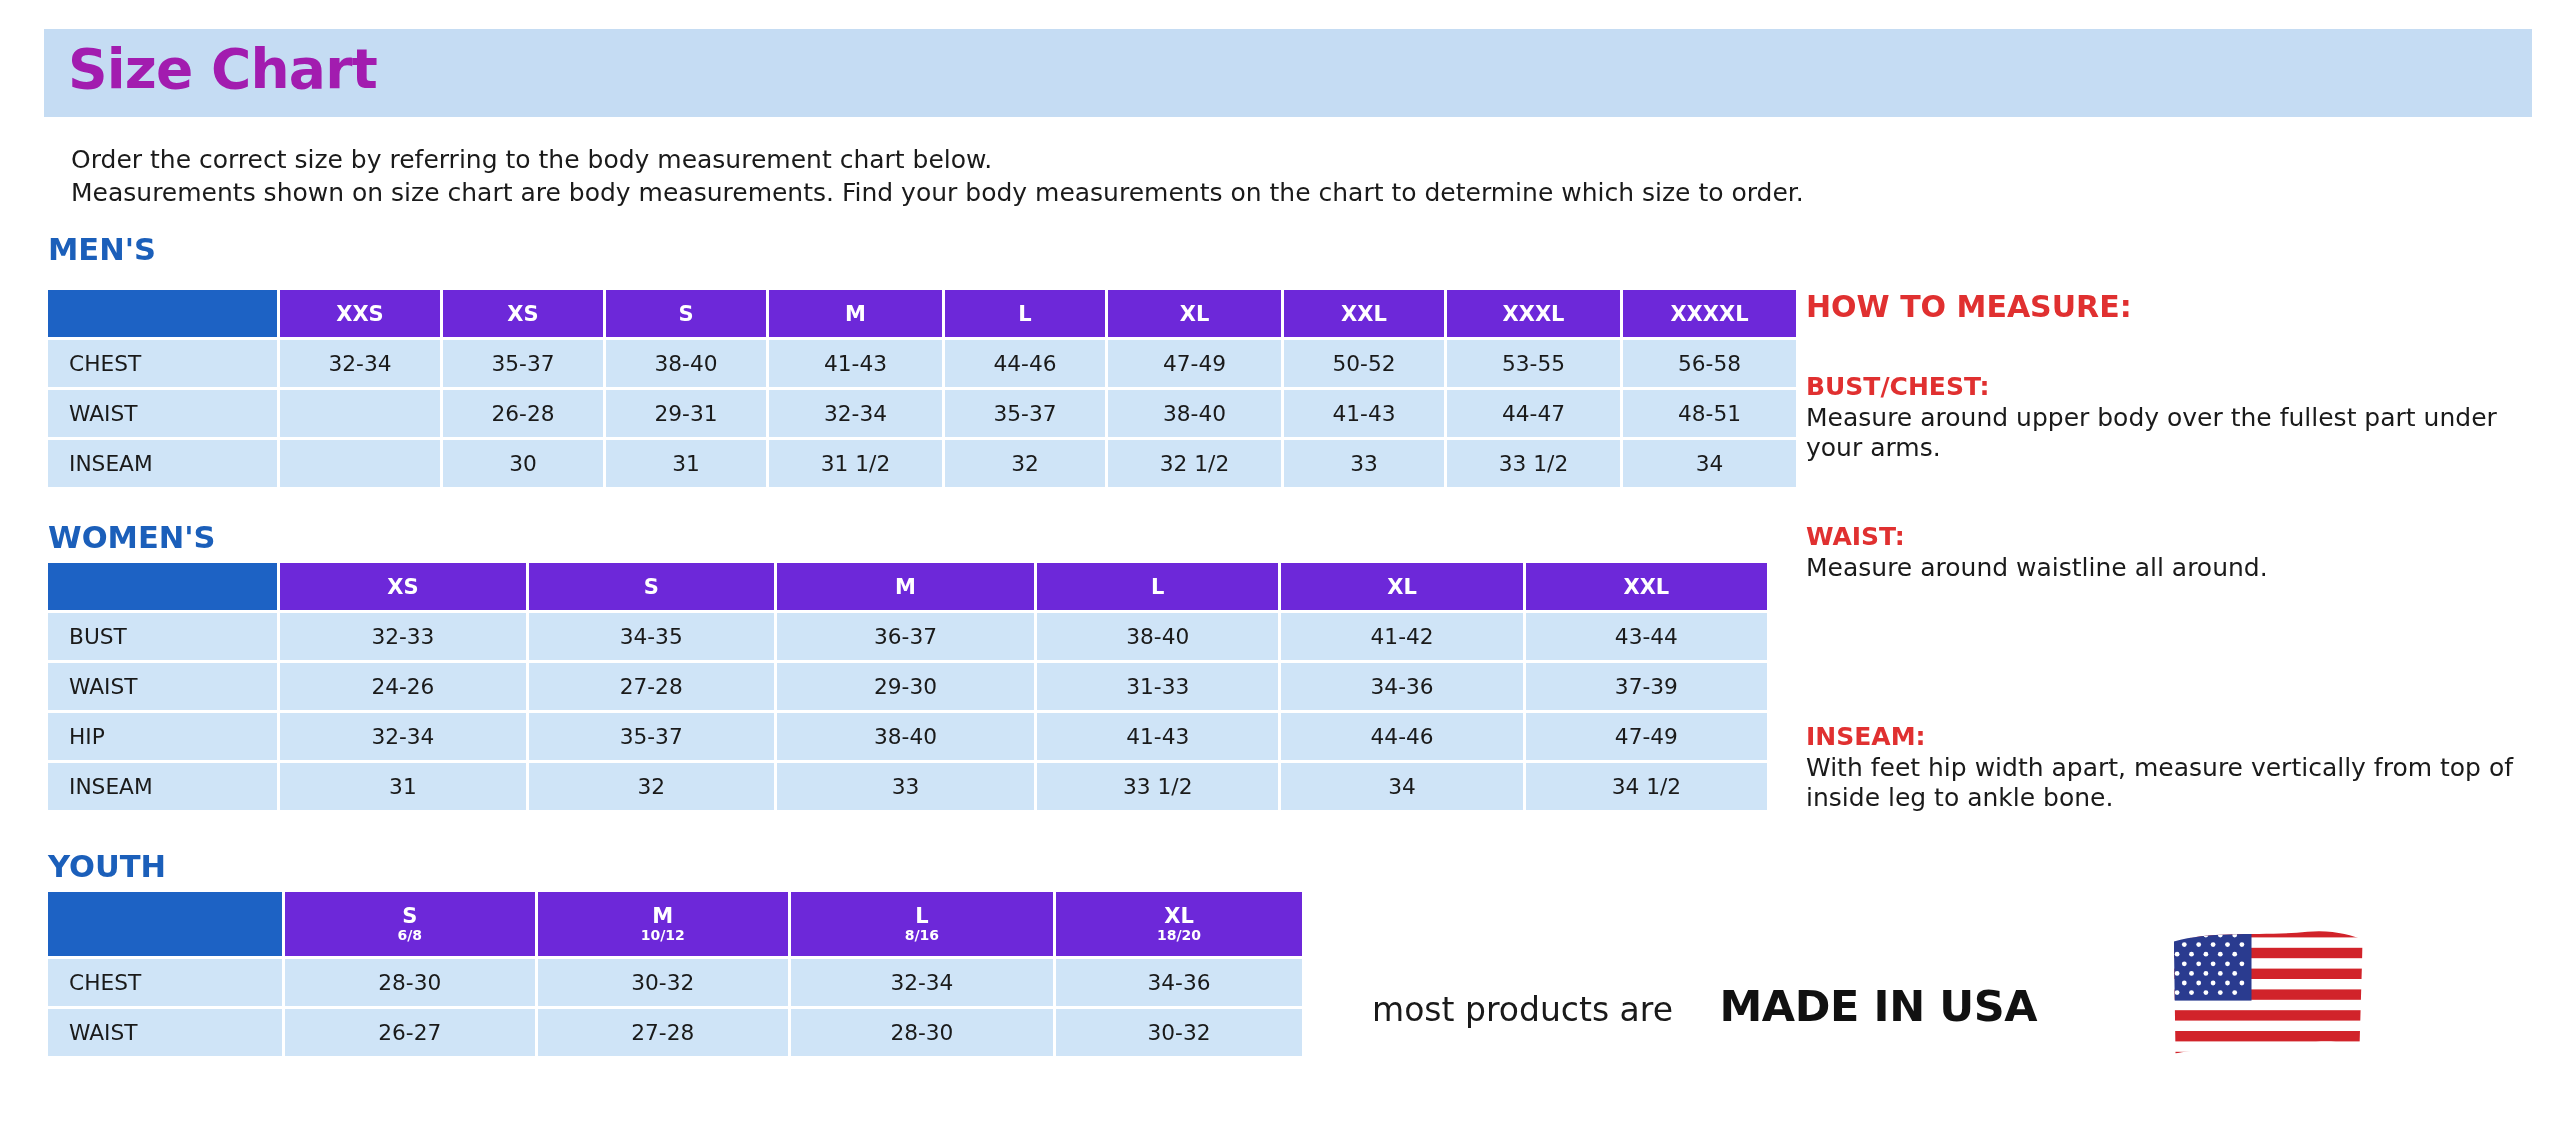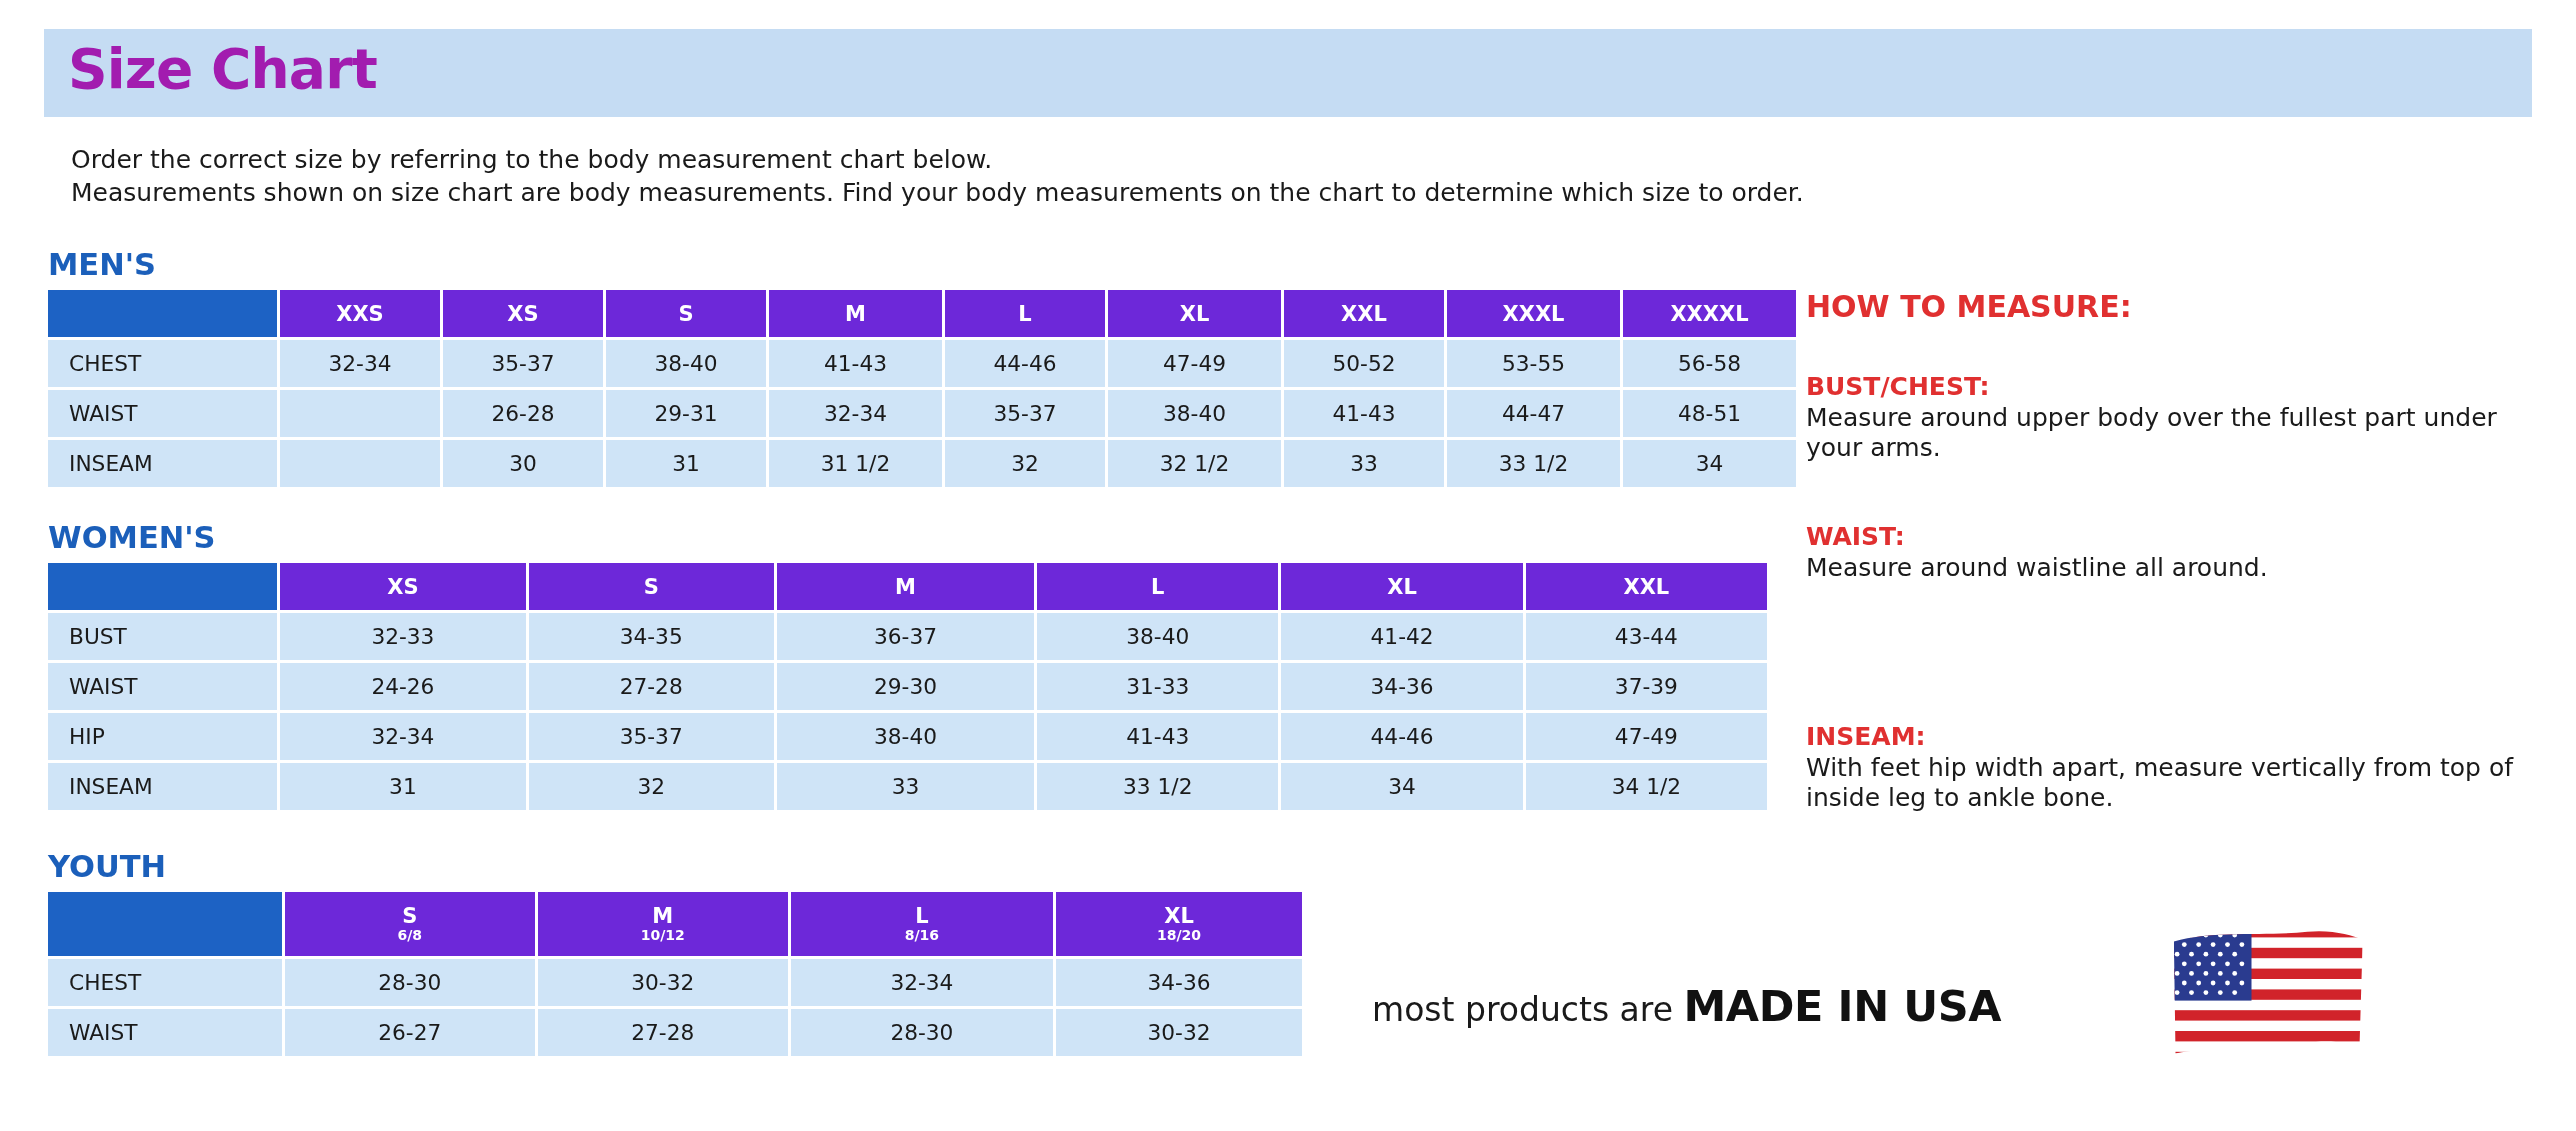--- a/index.html
+++ b/index.html
@@ -54,21 +54,21 @@
 
   
   .section-heading {
     position: absolute;
     font-size: 30.5px;
     font-weight: bold;
     color: #1b5fba;
     font-family: "DejaVu Sans", sans-serif;
     letter-spacing: 0px;
   }
-  #heading-mens   { left: 48px; top: 247px; }
+  #heading-mens   { left: 48px; top: 232px; }
   #heading-womens { left: 48px; top: 520px; }
   #heading-youth  { left: 48px; top: 849px; }
 
   
   table.size-table {
     position: absolute;
     border-collapse: separate;
     border-spacing: 3.2px 3.2px;
     table-layout: fixed;
   }
@@ -152,20 +152,21 @@
   }
   .usa-pre {
     font-size: 33px;
     color: #1a1a1a;
   }
   .usa-strong {
     font-size: 43px;
     color: #111111;
     font-weight: bold;
     letter-spacing: -0.4px;
+    margin-left: 36px;
   }
   .flag {
     position: absolute;
     left: 2167px;
     top: 927px;
     width: 201px;
     height: 136px;
   }
 </style>
 </head>

